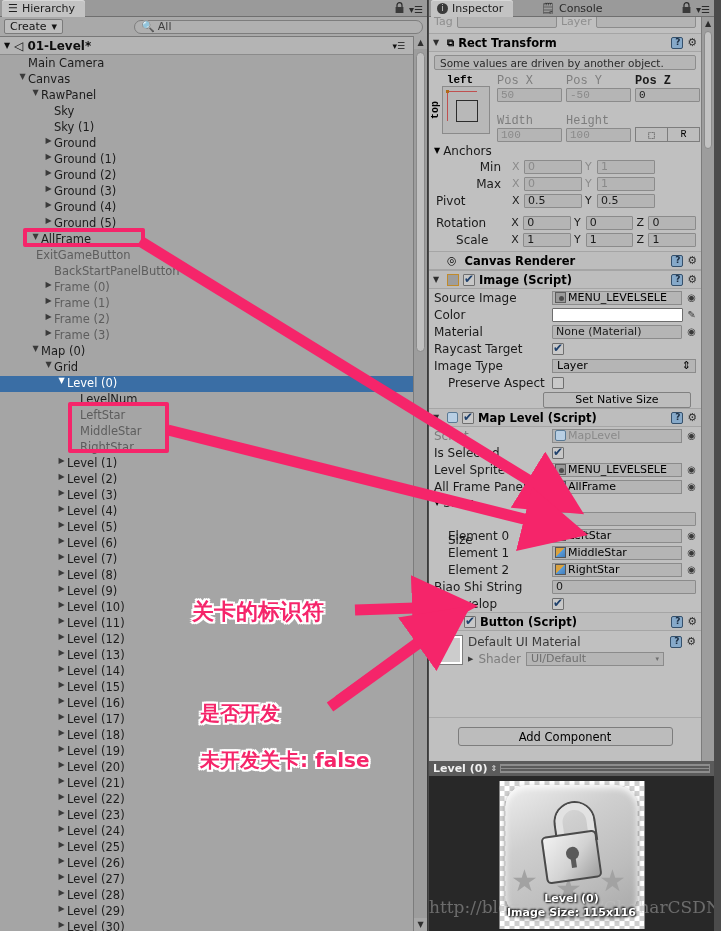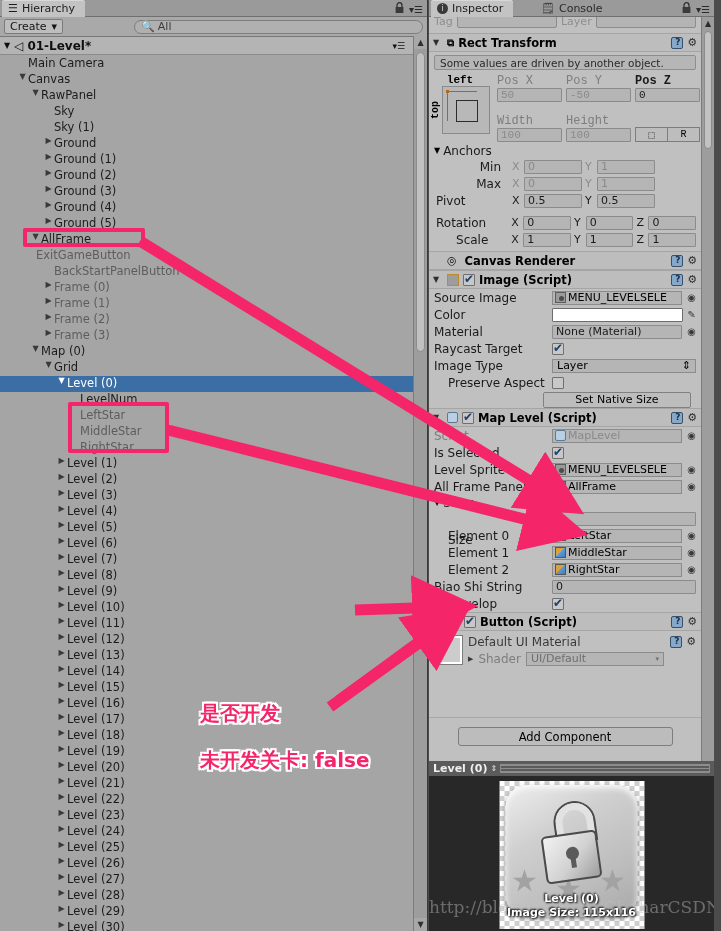--- a/index.html
+++ b/index.html
@@ -816,16 +816,17 @@
 
       <line x1="168" y1="430" x2="556" y2="527" stroke="#f5256a" stroke-width="11" marker-end="url(#ah)"></line>
 
       <line x1="355" y1="610" x2="445" y2="607" stroke="#f5256a" stroke-width="11" marker-end="url(#ah)"></line>
 
       <line x1="330" y1="707" x2="444" y2="625" stroke="#f5256a" stroke-width="11" marker-end="url(#ah)"></line>
 
       <line x1="338" y1="700" x2="420" y2="640" stroke="#f5256a" stroke-width="9"></line>
     </svg>
 
+    <div class="atext" style="left:192px;top:597px;font-size:22px;">关卡的标识符</div>
     <div class="atext" style="left:200px;top:700px;font-size:20px;">是否开发</div>
     <div class="atext" style="left:200px;top:747px;font-size:20px;">未开发关卡: false</div>
   </div>
 </div>
 
 </body></html>

